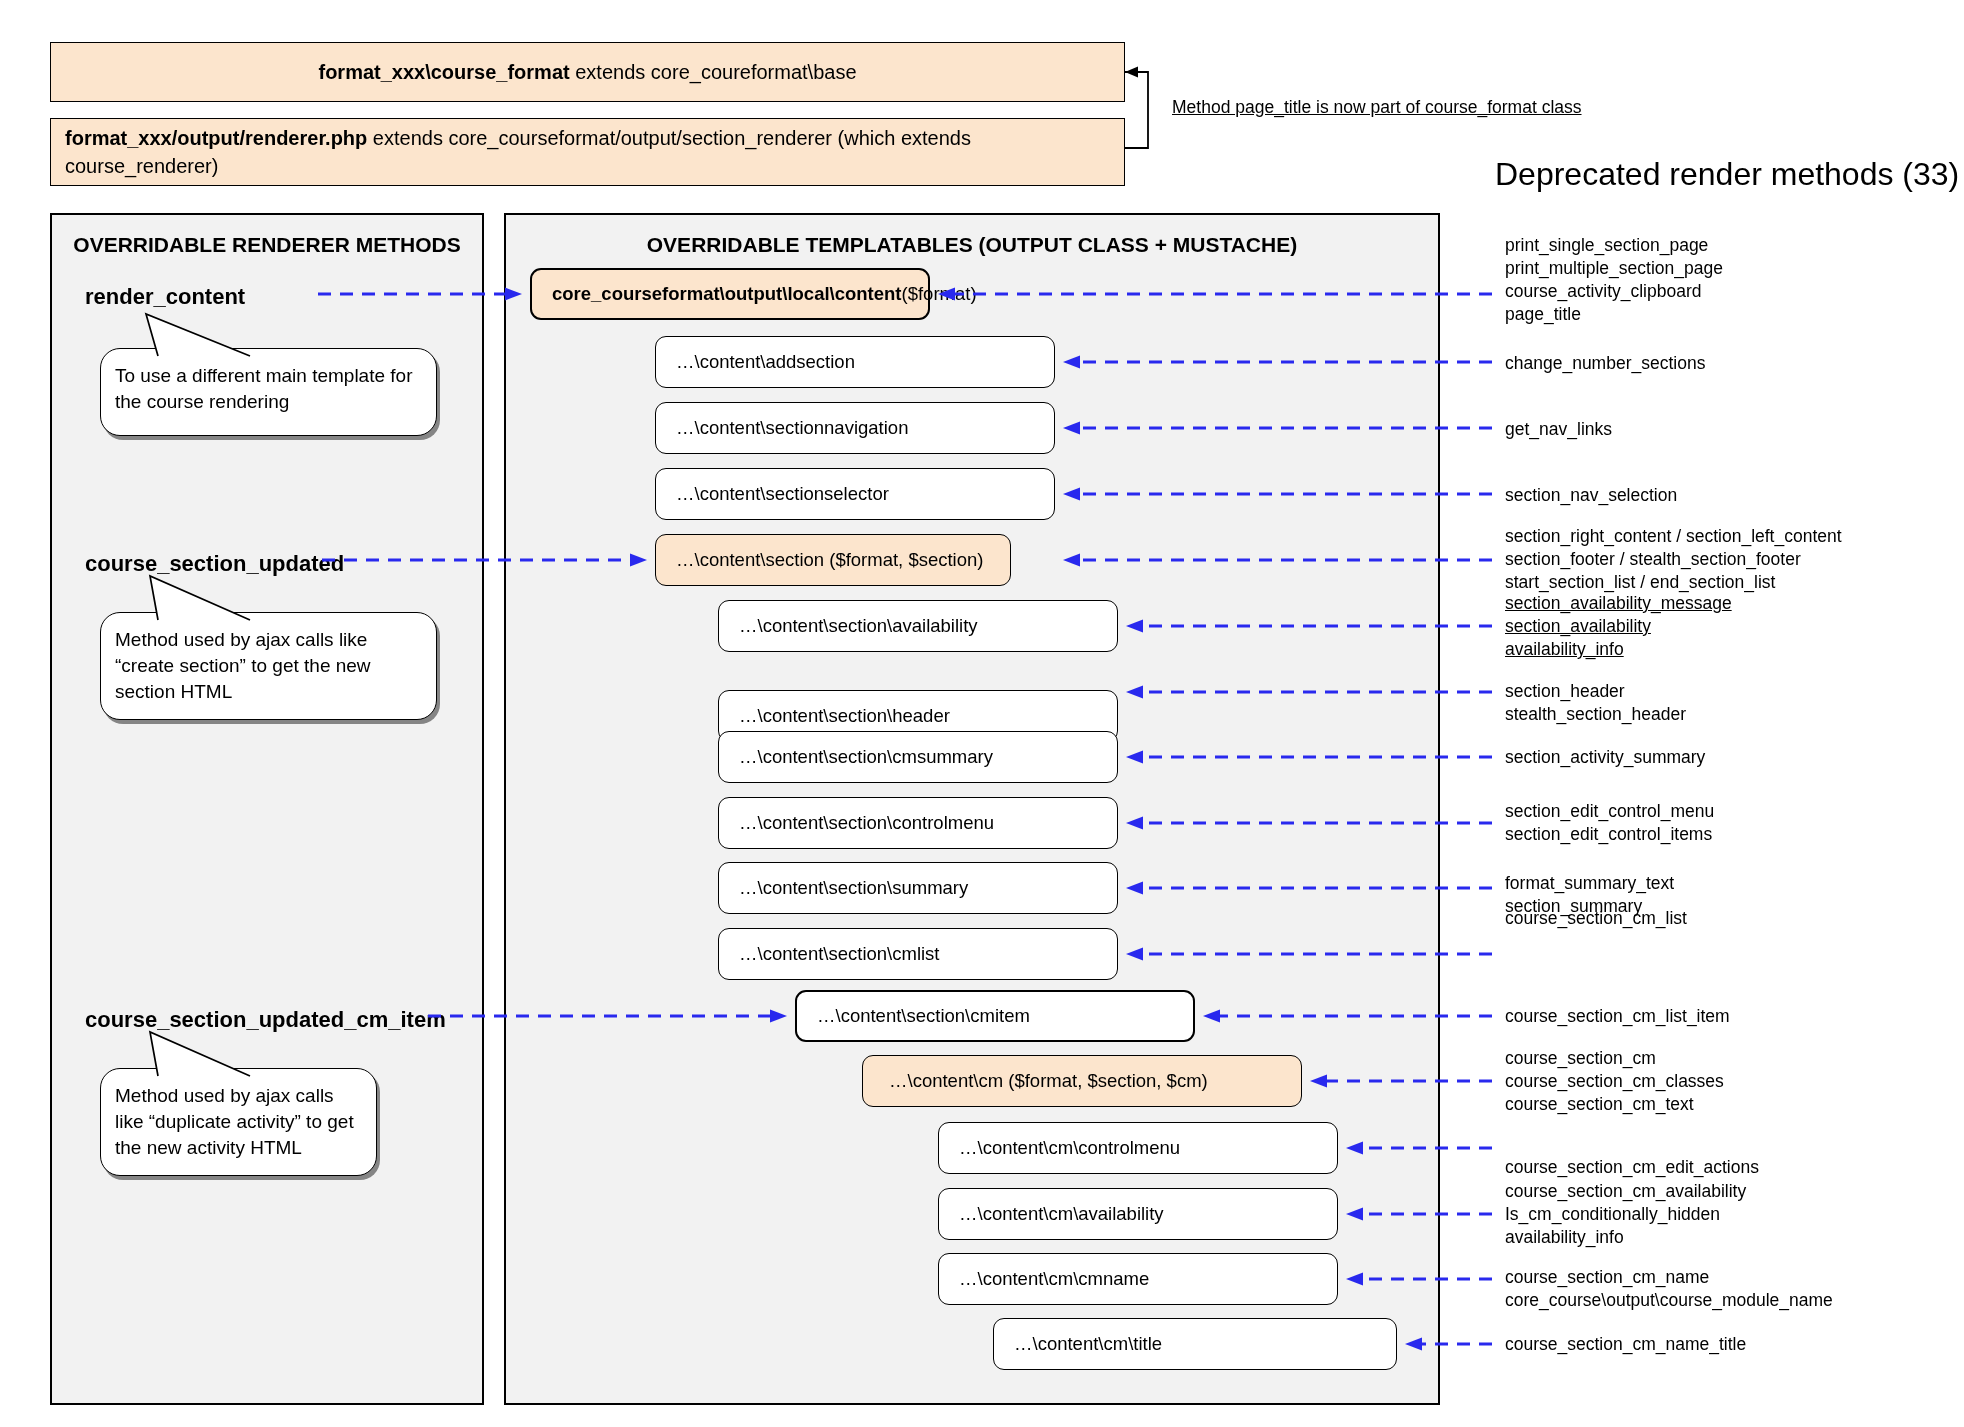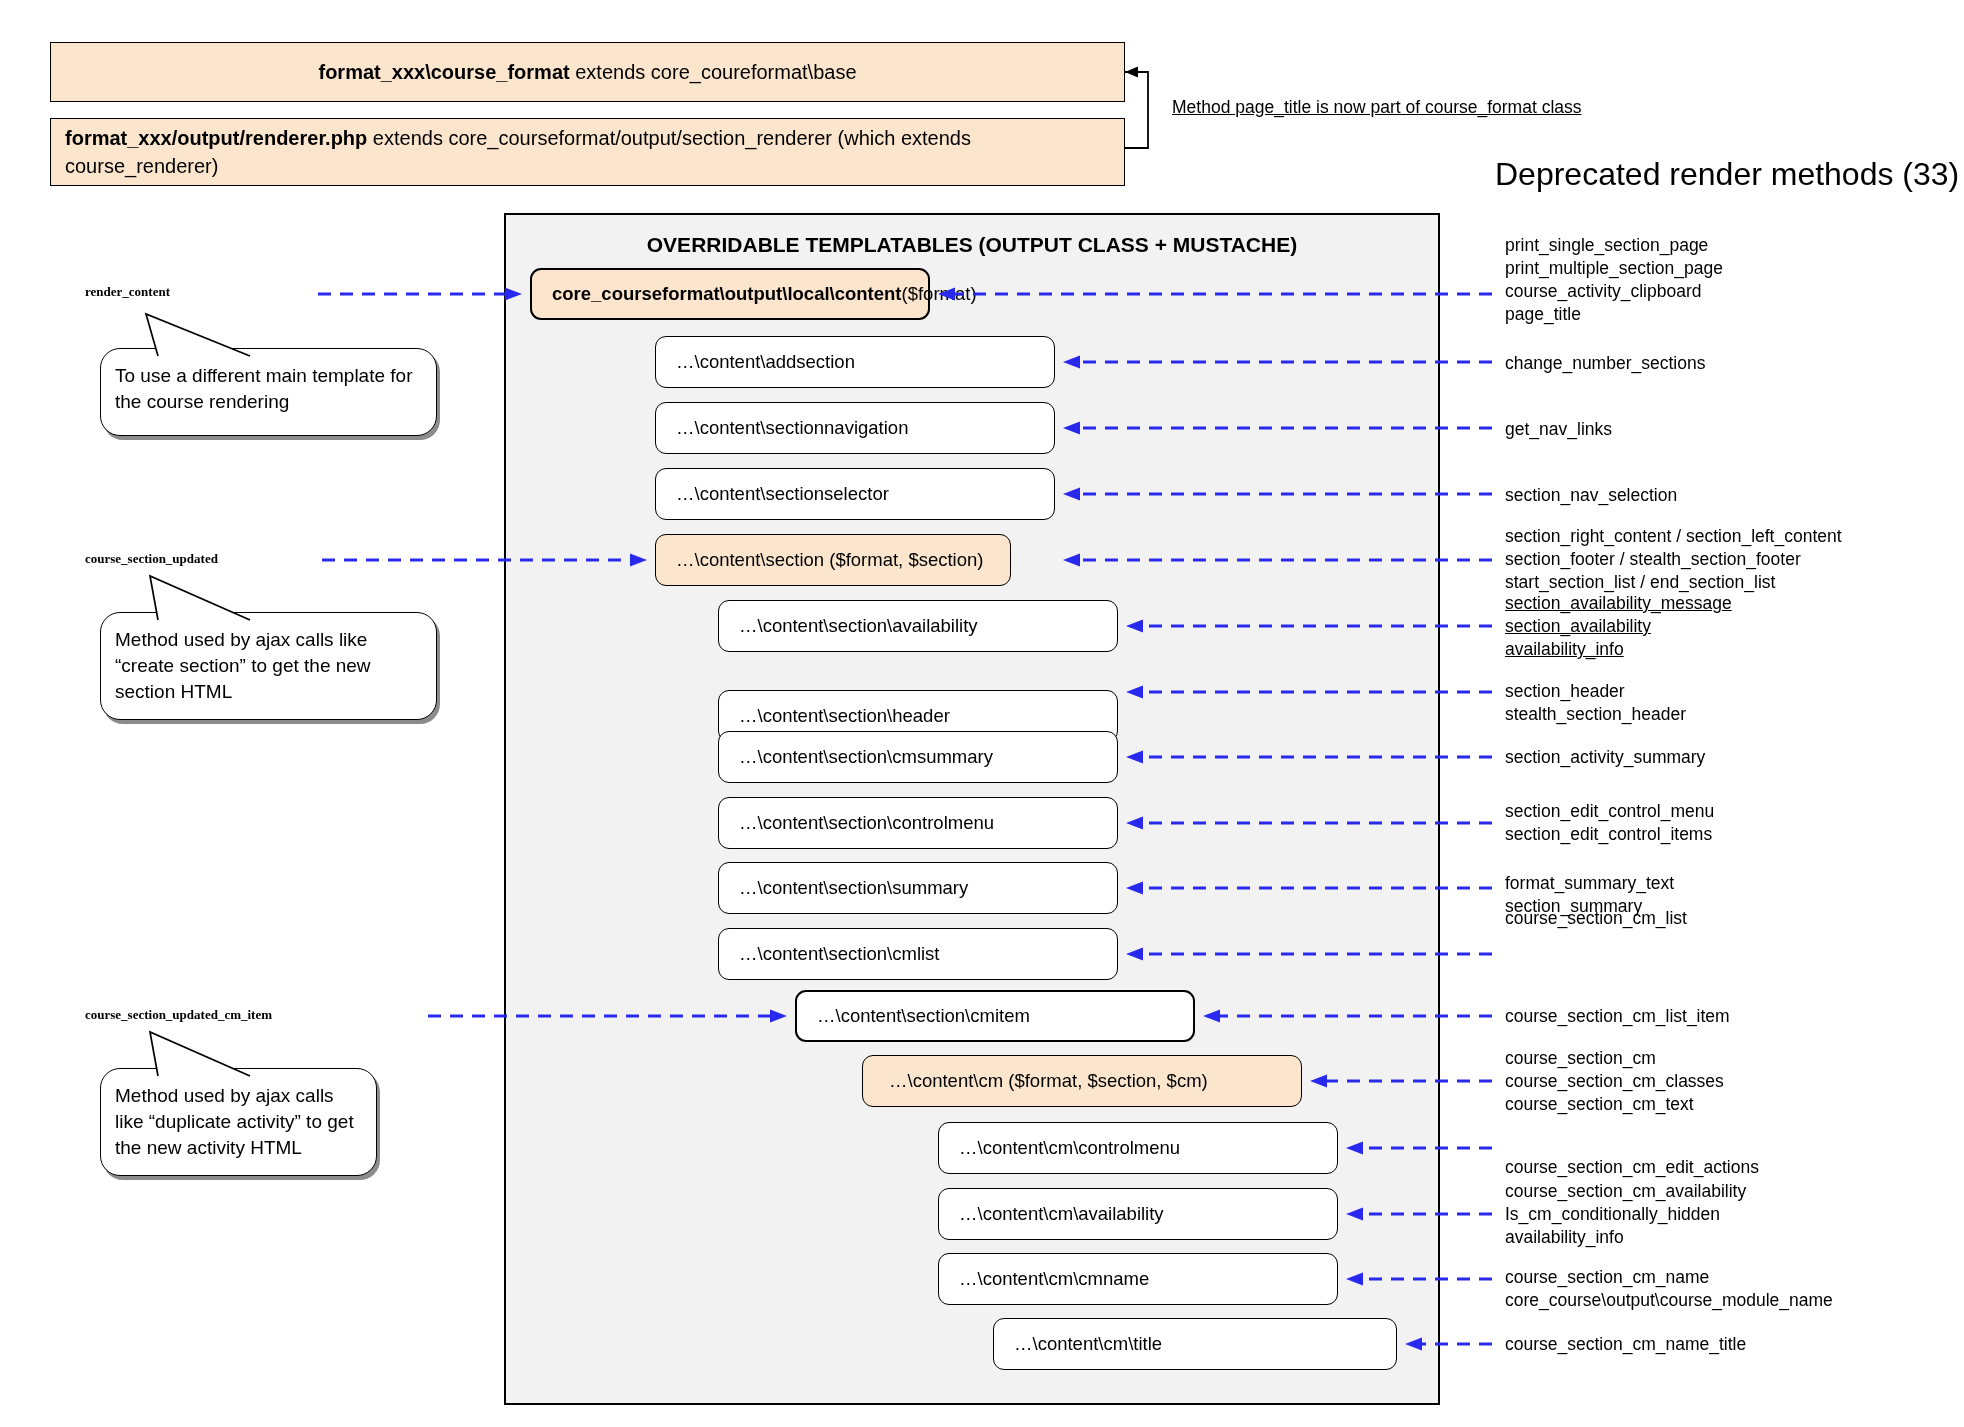--- a/index.html
+++ b/index.html
@@ -16,21 +16,21 @@
   .b{font-weight:bold;}
   .note{position:absolute;left:1172px;top:97px;font-size:17.5px;text-decoration:underline;}
   .dep-title{position:absolute;left:1495px;top:156px;font-size:32px;}
   .panel{
     position:absolute;top:213px;height:1192px;background:#f2f2f2;
     border:2px solid #000;box-sizing:border-box;
   }
   .panel.left{left:50px;width:434px;}
   .panel.mid{left:504px;width:936px;}
   .panel-title{text-align:center;padding-top:18px;font-weight:bold;font-size:21px;}
-  .method-name{position:absolute;font-size:13px;font-weight:bold;white-space:nowrap;font-family:Liberation Serif, serif;}
+  .method-name{position:absolute;font-size:22px;font-weight:bold;white-space:nowrap;}
   .bubble{
     position:absolute;background:#fff;border:1.7px solid #000;border-radius:20px;
     box-sizing:border-box;font-size:19px;line-height:26px;padding:14px 14px;
     box-shadow:3px 4px 0 rgba(0,0,0,0.45);
   }
   .mbox{
     position:absolute;height:52px;background:#fff;border:1.6px solid #000;
     border-radius:11px;box-sizing:border-box;display:flex;align-items:center;
     padding:0 8px 0 20px;font-size:18.5px;white-space:nowrap;
   }
@@ -54,20 +54,23 @@
   <div class="top-box" style="top:118px;height:68px;">
     <span class="wrap">
       <span class="b">format_xxx/output/renderer.php</span><span> extends core_courseformat/output/section_renderer (which extends course_renderer)</span>
     </span>
   </div>
 
   <div class="note">Method page_title is now part of course_format class</div>
 
   <div class="dep-title">Deprecated render methods (33)</div>
 
+  <div class="panel left">
+    <div class="panel-title">OVERRIDABLE RENDERER METHODS</div>
+  </div>
 
   <div class="panel mid">
     <div class="panel-title">OVERRIDABLE TEMPLATABLES (OUTPUT CLASS + MUSTACHE)</div>
   </div>
 
   <div id="methods-layer">
       <div class="method-name" style="left: 85px; top: 284px;">render_content</div>
       <div class="bubble" style="left: 100px; top: 348px; width: 337px; min-height: 88px;">To use a different main template for the course rendering</div>
       <div class="method-name" style="left: 85px; top: 551px;">course_section_updated</div>
       <div class="bubble" style="left: 100px; top: 612px; width: 337px; min-height: 104px;">Method used by ajax calls like “create section” to get the new section HTML</div>

